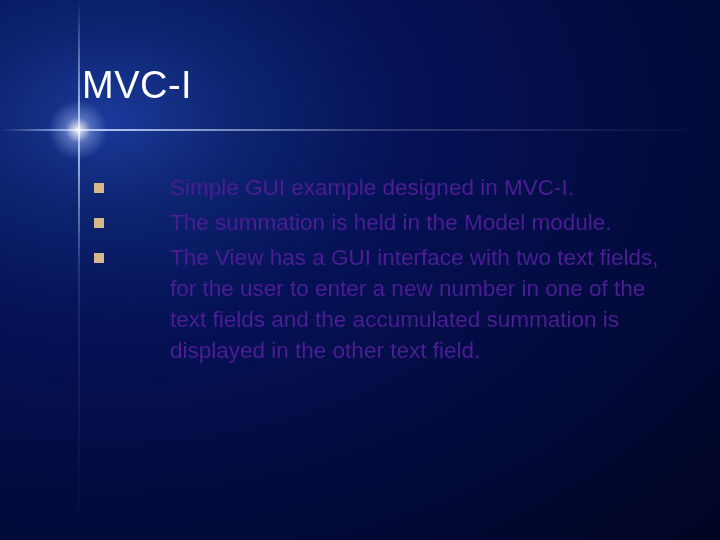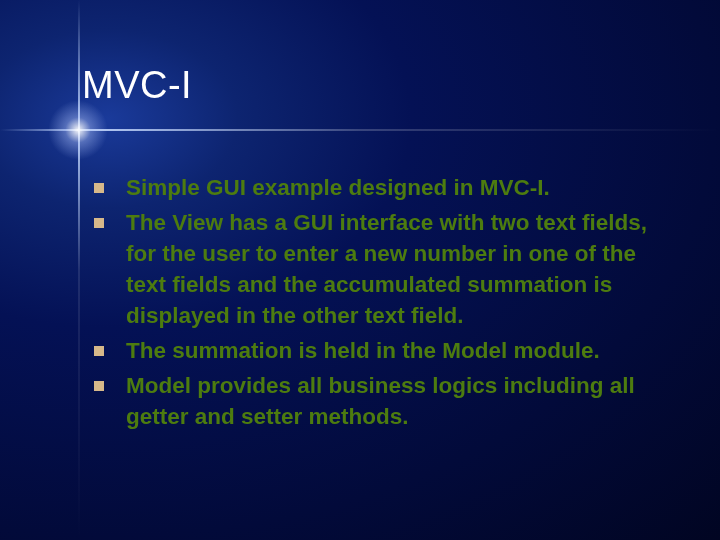--- a/index.html
+++ b/index.html
@@ -66,43 +66,40 @@
       width: 10px;
       height: 10px;
       background: #d6b88a;
       flex-shrink: 0;
       margin-top: 11px;
       margin-right: 22px;
     }
     .bullet-text {
       font-size: 22.5px;
       line-height: 1.38;
-      color: #4d7c0f;
-      font-weight: 700;
+      color: #4c1d95;
+      font-weight: 400;
+      margin-left: 44px;
     }
   </style>
 </head>
 <body>
 
 <div class="flare-h"></div>
 <div class="flare-v"></div>
 <div class="flare-glow"></div>
 
 <h1 class="slide-title">MVC-I</h1>
 
 <div class="content">
   <div class="bullet-item">
     <div class="bullet-marker"></div>
     <div class="bullet-text">Simple GUI example designed in MVC-I.</div>
   </div>
   <div class="bullet-item">
     <div class="bullet-marker"></div>
-    <div class="bullet-text">The View has a GUI interface with two text fields, for the user to enter a new number in one of the text fields and the accumulated summation is displayed in the other text field.</div>
-  </div>
-  <div class="bullet-item">
-    <div class="bullet-marker"></div>
     <div class="bullet-text">The summation is held in the Model module.</div>
   </div>
   <div class="bullet-item">
     <div class="bullet-marker"></div>
-    <div class="bullet-text">Model provides all business logics including all getter and setter methods.</div>
+    <div class="bullet-text">The View has a GUI interface with two text fields, for the user to enter a new number in one of the text fields and the accumulated summation is displayed in the other text field.</div>
   </div>
 </div>
 
 </body></html>

